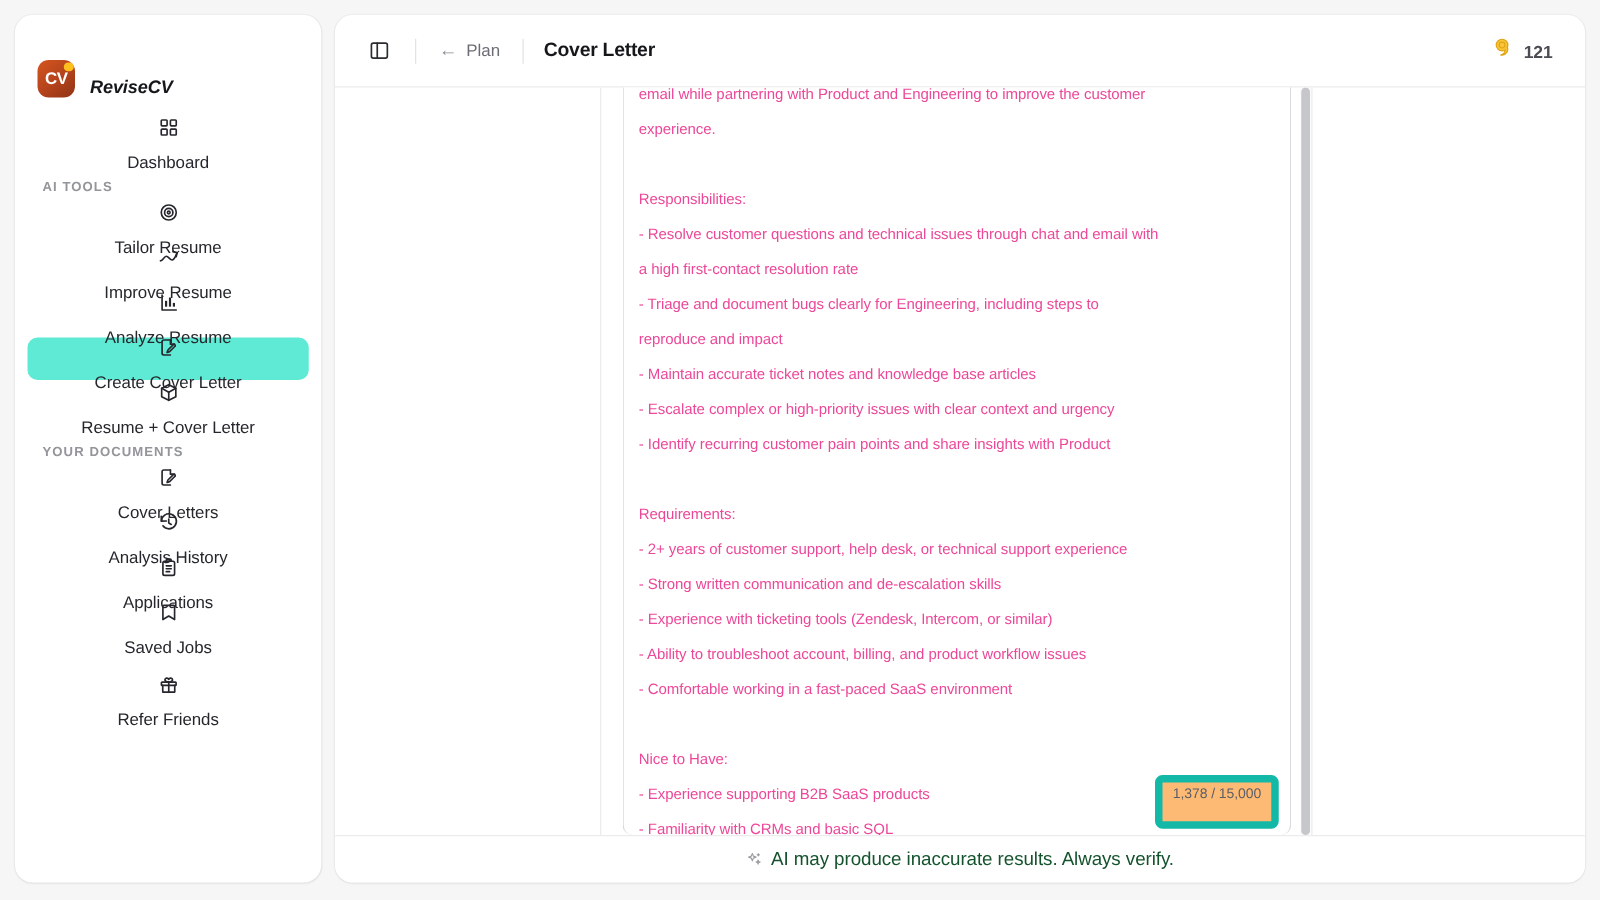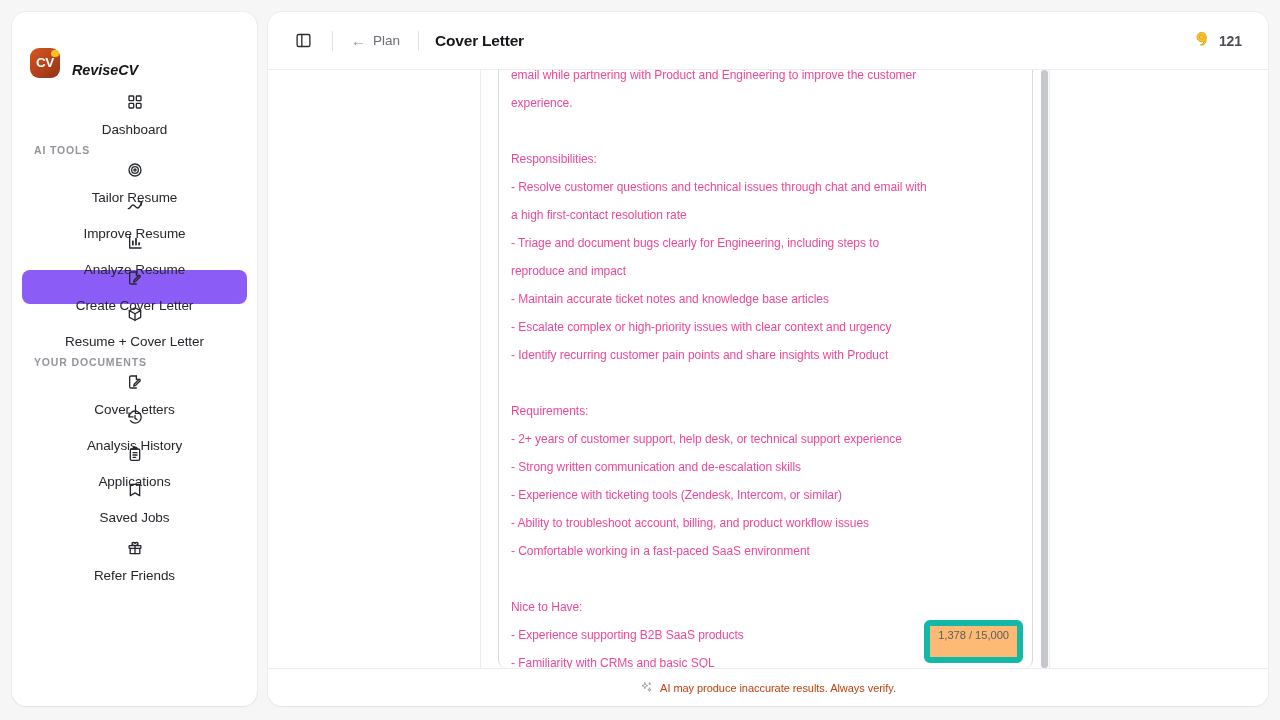--- a/index.html
+++ b/index.html
@@ -93,21 +93,21 @@
     align-items: center;
     gap: 12px;
     height: 34px;
     padding: 0 12px;
     border-radius: 8px;
     cursor: pointer;
     margin-bottom: 2px;
     color: #25272c;
     flex-direction: column;
   }
-  .nav-item.active { background: #8b5cf6; }
+  .nav-item.active { background: #5eead4; }
   .nav-label {
     font-size: 13.5px;
     color: #25272c;
     letter-spacing: -0.05px;
     white-space: nowrap;
   }
   .nav-icon {
     width: 16px;
     height: 16px;
     flex: none;
@@ -298,22 +298,22 @@
     height: 38px;
     flex: none;
     border-top: 1px solid #ececee;
     display: flex;
     align-items: center;
     justify-content: center;
     gap: 7px;
     background: #fff;
   }
   .footer-text {
-    font-size: 11px;
-    color: #c2410c;
+    font-size: 15px;
+    color: #14532d;
     letter-spacing: -0.05px;
   }
   .sparkle-icon { color: #9a9ca2; display: flex; align-items: center; }
 </style>
 </head>
 <body>
 
 <div class="app">
 
   <aside class="sidebar">

